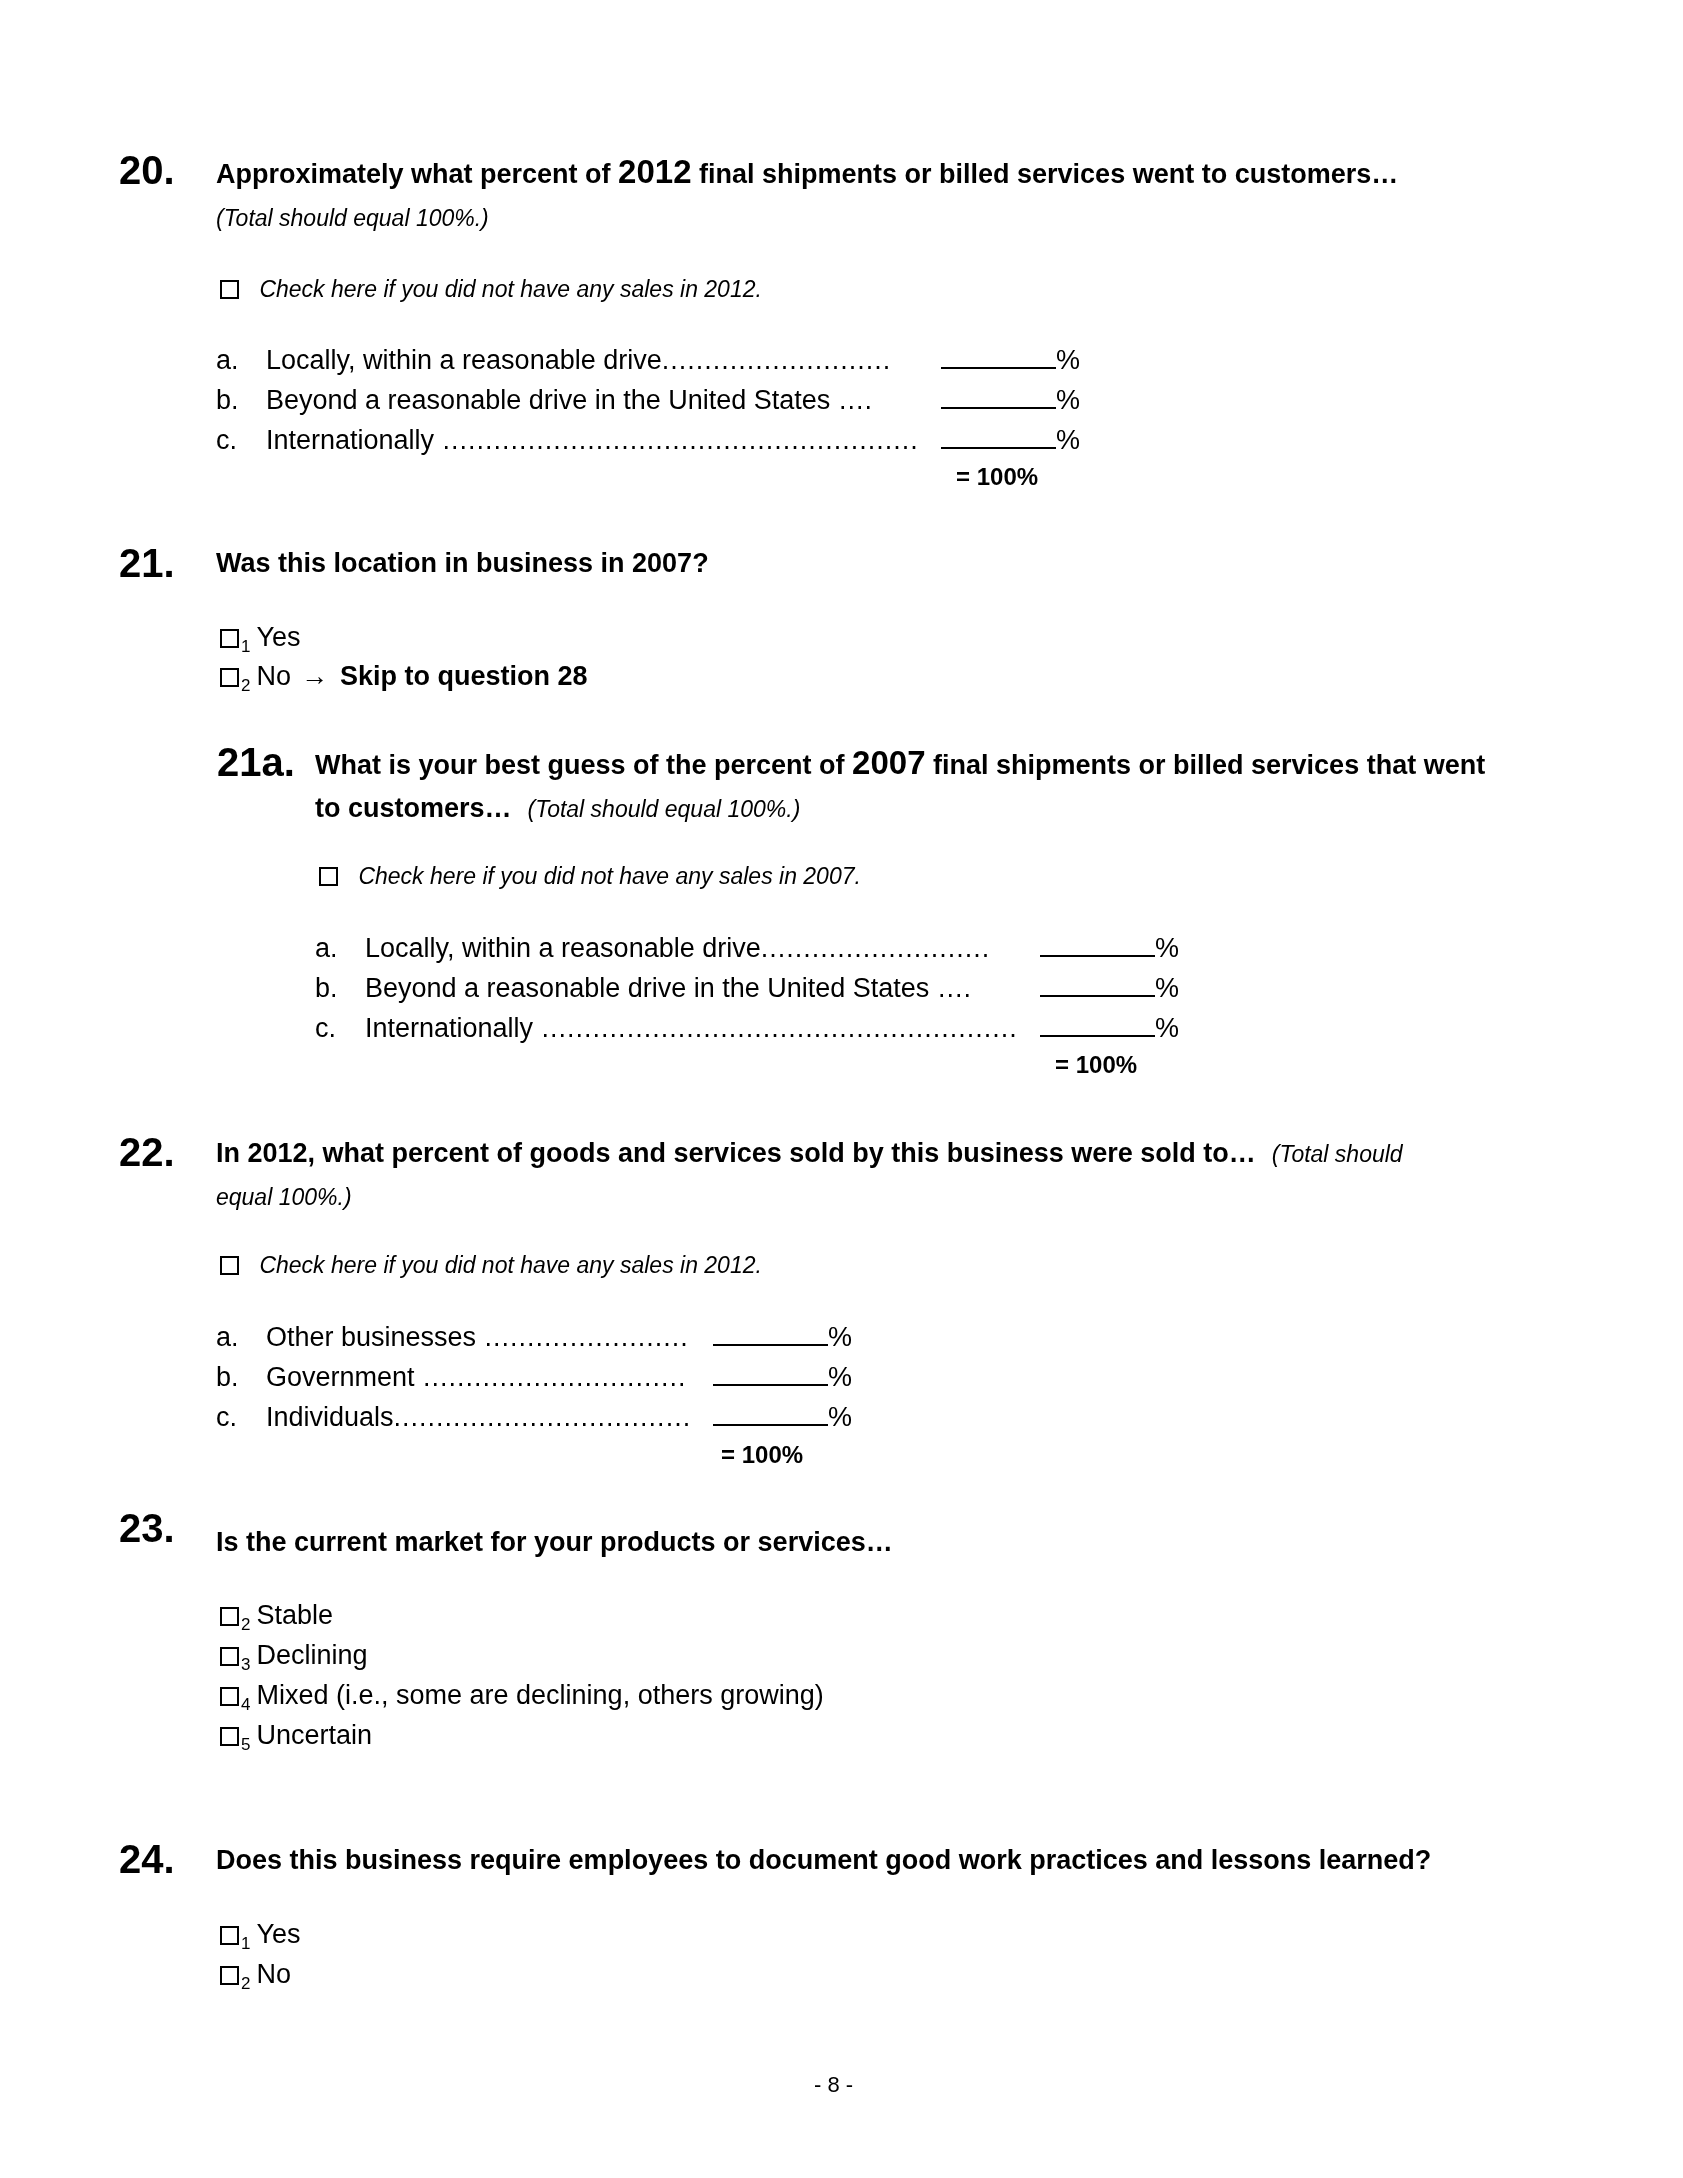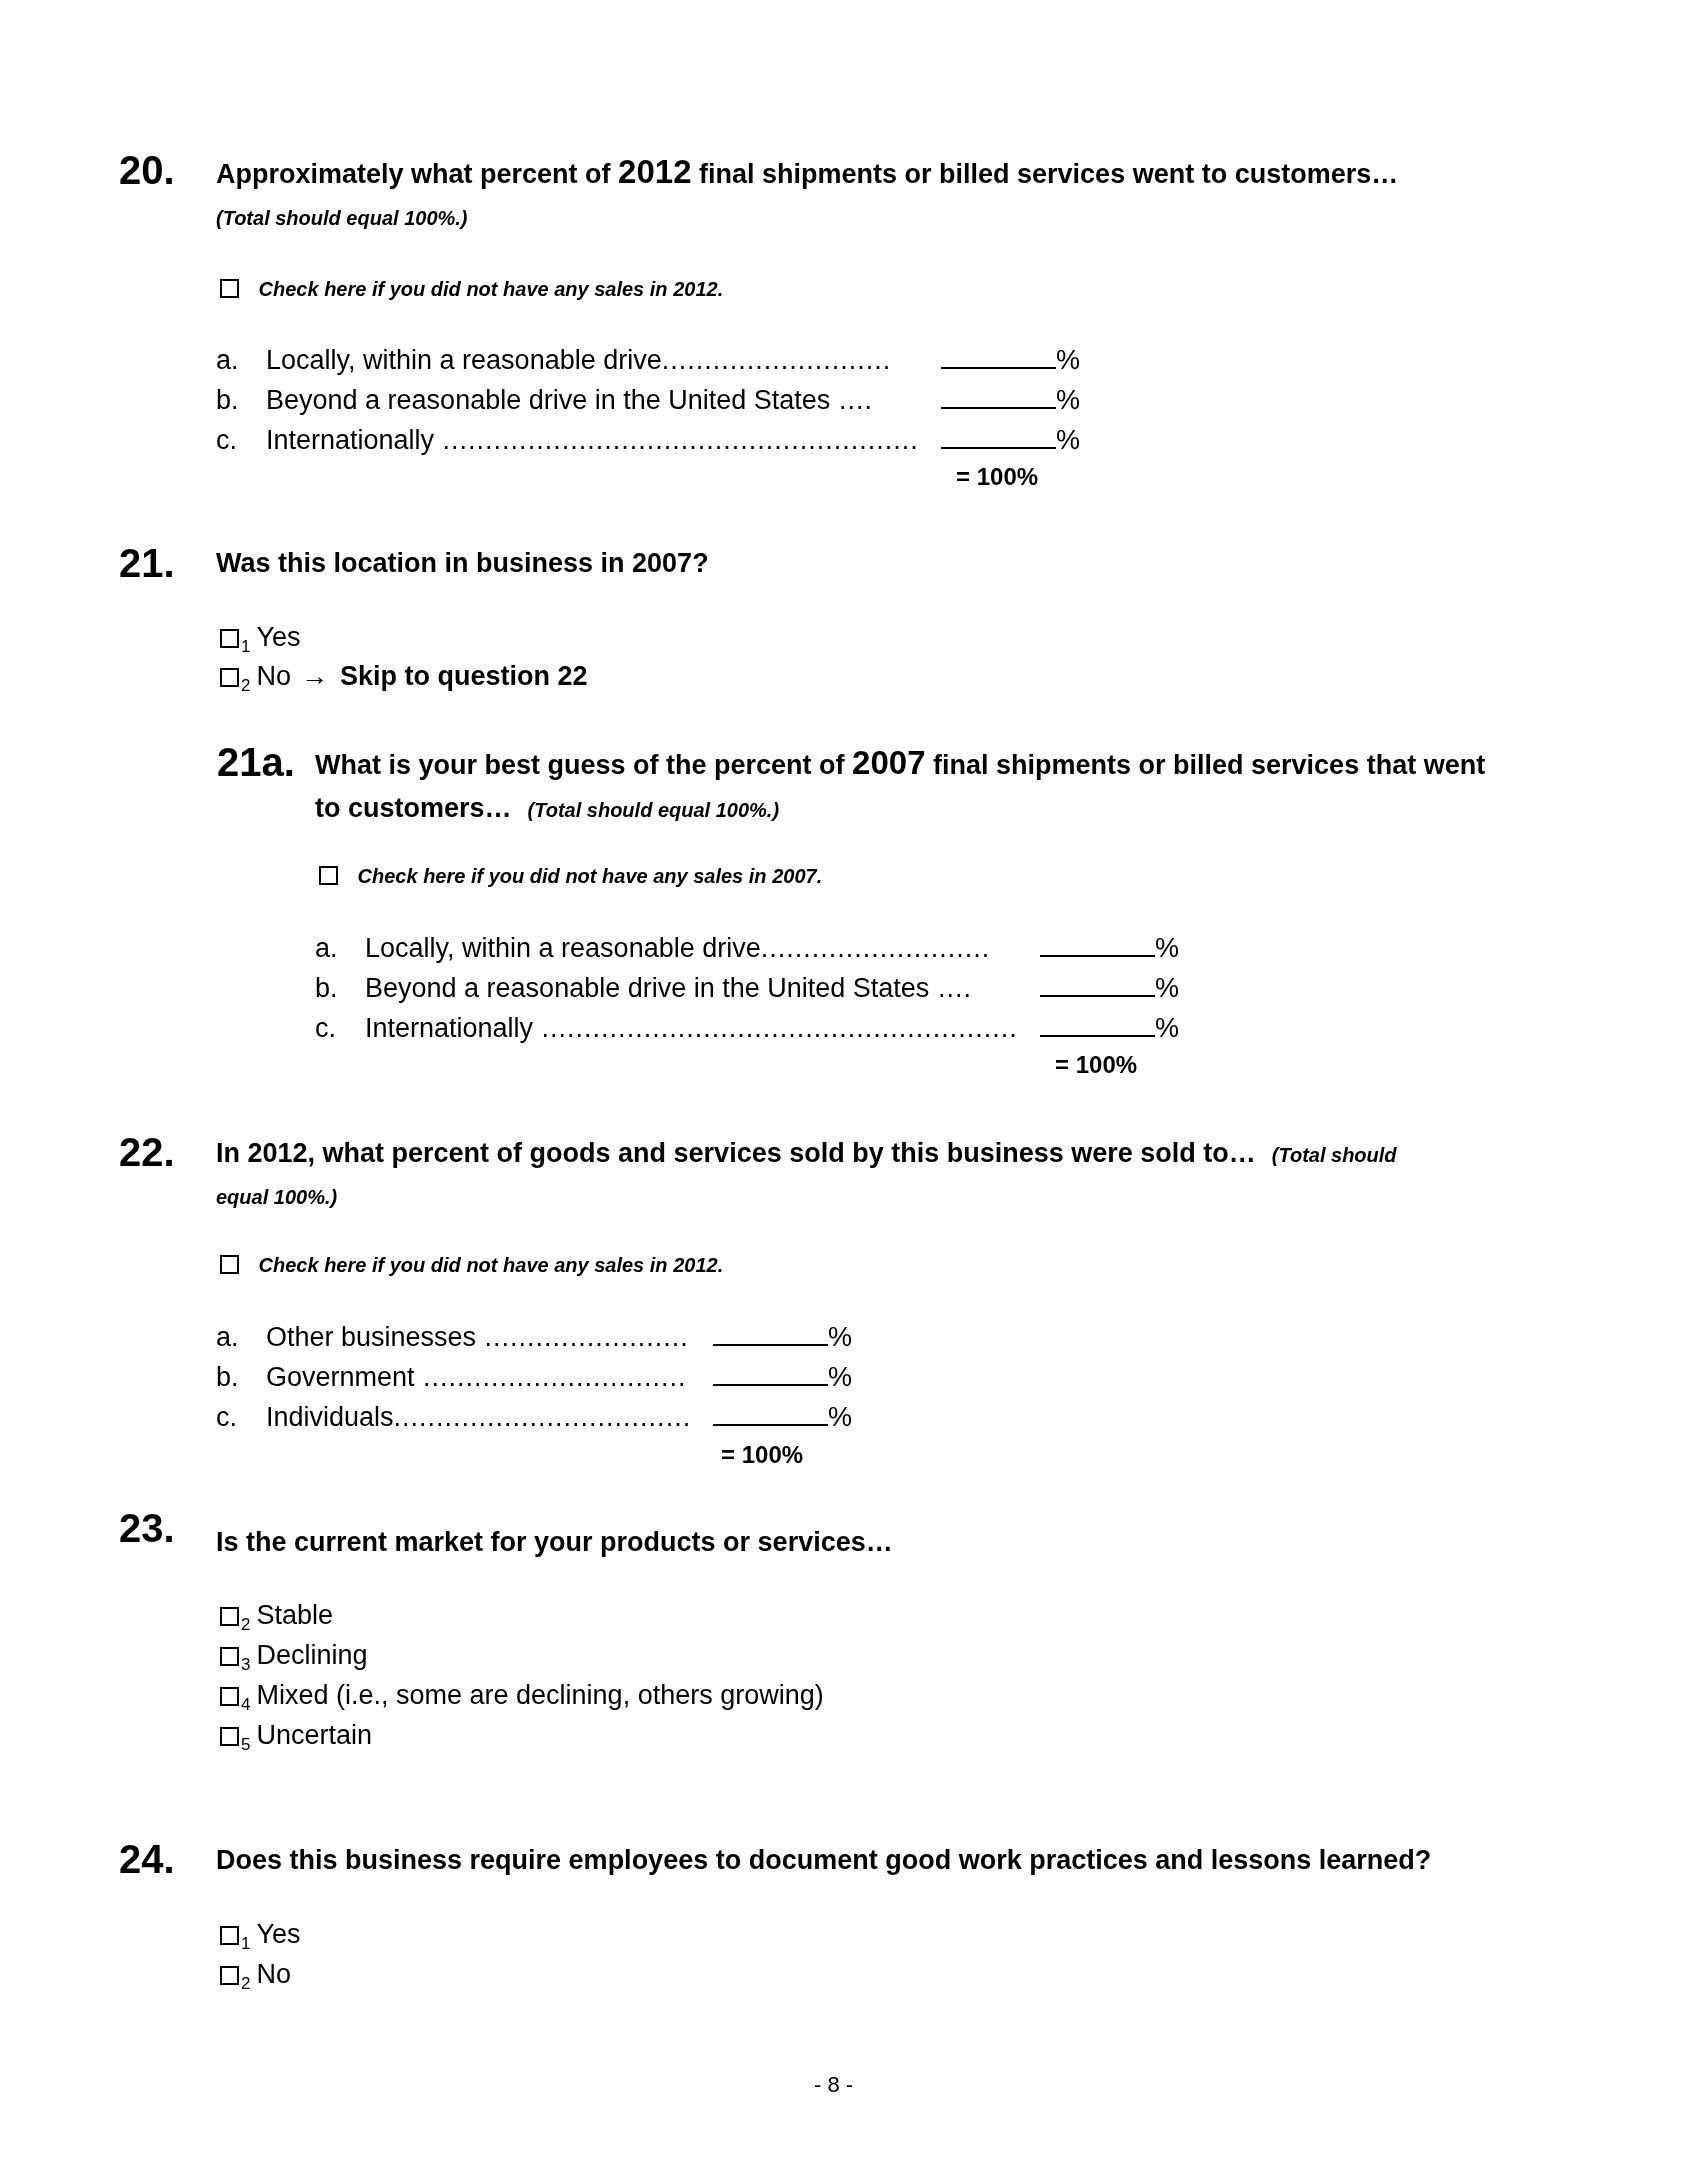--- a/index.html
+++ b/index.html
@@ -2,21 +2,21 @@
 <html><head>
 <meta charset="utf-8">
 <style>
   html, body { margin:0; padding:0; background:#ffffff; }
   body { width:1683px; height:2178px; position:relative; overflow:hidden; color:#000;
          font-family:"Liberation Sans", "DejaVu Sans", sans-serif; }
   .abs { position:absolute; white-space:nowrap; }
   .qnum { font-weight:bold; font-size:40px; line-height:40px; letter-spacing:0px; }
   .qtext { font-weight:bold; font-size:27px; line-height:32px; }
   .big { font-size:33px; }
-  .ital { font-style:italic; font-weight:bold; font-size:20px; line-height:32px; }
+  .ital { font-style:italic; font-weight:normal; font-size:23px; line-height:32px; }
   .norm { font-size:27px; line-height:32px; }
   .box { display:inline-block; width:19px; height:19px; border:2.5px solid #000; box-sizing:border-box; vertical-align:-2px; }
   .sub { font-size:17px; vertical-align:-6px; margin-left:2px; margin-right:6px; }
   .row { display:flex; align-items:baseline; font-size:27px; line-height:32px; }
   .letter { display:inline-block; width:50px; }
   .label { display:inline-block; overflow:hidden; white-space:nowrap; }
   .dots { letter-spacing:1px; }
   .blank { display:inline-block; border-bottom:2.5px solid #000; height:24px; }
   .pct { display:inline-block; }
   .total { font-weight:bold; font-size:24px; line-height:32px; }
@@ -58,21 +58,21 @@
   </div>
 </div>
 <div class="abs total" style="left:956px; top:461px;">= 100%</div>
 
 <div class="abs qnum" style="left:119px; top:543px;">21.</div>
 <div class="abs qtext" style="left:216px; top:547px;">Was this location in business in 2007?</div>
 <div class="abs norm" style="left:220px; top:621px;">
   <span class="box"></span><span class="sub">1</span><span>Yes</span>
 </div>
 <div class="abs norm" style="left:220px; top:660px;">
-  <span class="box"></span><span class="sub">2</span><span>No</span><span class="arrow">→</span><span class="skip">Skip to question 22</span>
+  <span class="box"></span><span class="sub">2</span><span>No</span><span class="arrow">→</span><span class="skip">Skip to question 28</span>
 </div>
 
 <div class="abs qnum" style="left:217px; top:742px;">21a.</div>
 <div class="abs qtext" style="left:315px; top:747px;text-align:center;">
   <span>What is your best guess of the percent of </span><span class="big">2007</span><span> final shipments or billed services that went</span>
 </div>
 <div class="abs qtext" style="left:315px; top:792px;">
   <span>to customers…</span><span class="ital" style="margin-left:16px;">(Total should equal 100%.)</span>
 </div>
 <div class="abs ital" style="left:319px; top:860px;">

